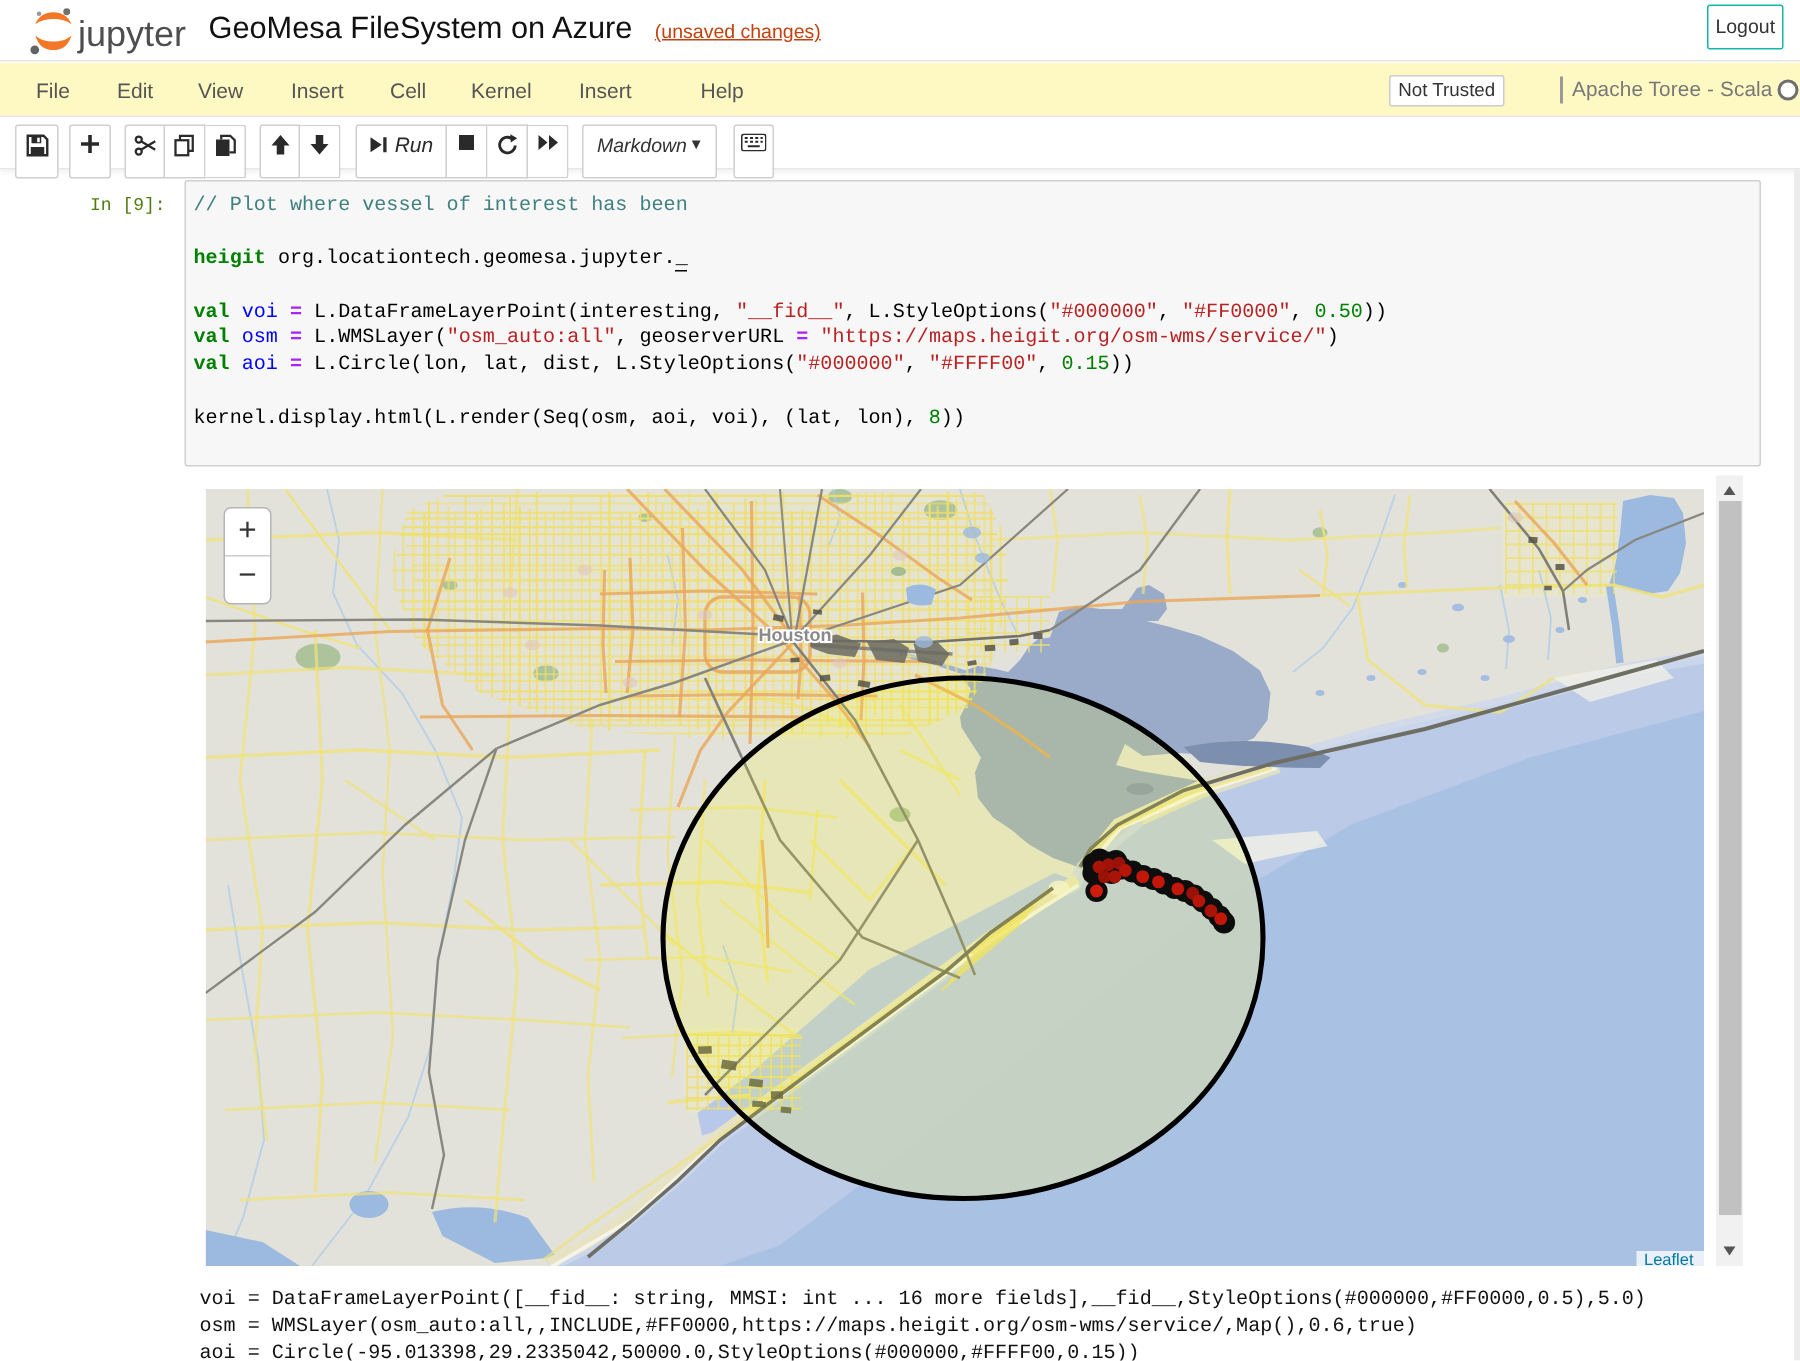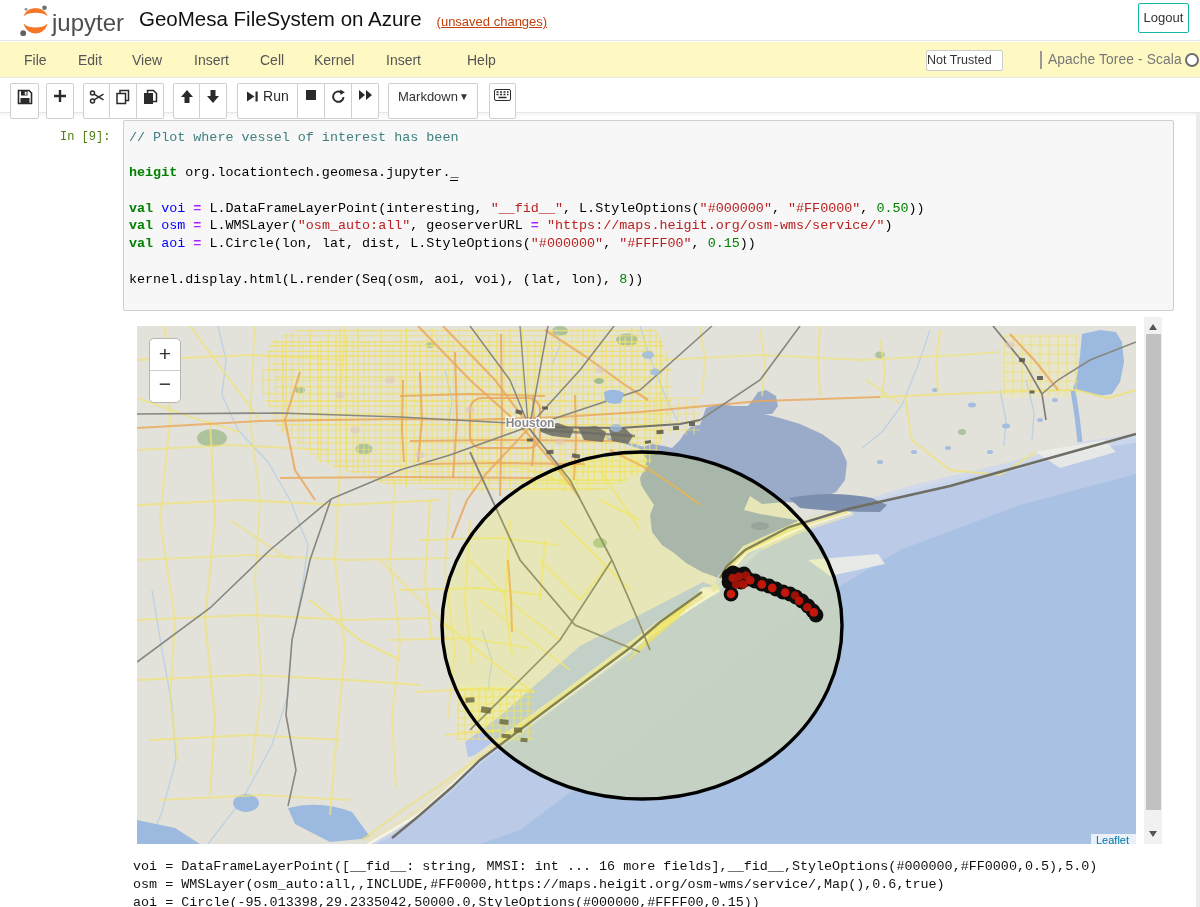--- a/index.html
+++ b/index.html
@@ -2,26 +2,26 @@
 <html><head><meta charset="utf-8"><style>
 * { margin:0; padding:0; box-sizing:border-box; }
 body { font-family:"Liberation Sans", sans-serif; background:#fff; width:1200px; height:907px; overflow:hidden; position:relative; }
 .abs { position:absolute; }
 #header { position:absolute; left:0; top:0; width:1200px; height:41px; background:#fff; border-bottom:1px solid #e7e7e7; }
 #title { position:absolute; left:139px; top:7px; font-size:20.5px; color:#111; }
 #chk { font-size:13px; color:#c2410c; margin-left:15px;text-decoration:underline; }
 #logout { position:absolute; left:1138px; top:3px; width:51px; height:30px; background:#fff; border:1px solid #14b8a6; border-radius:2px; font-size:13px; color:#333; text-align:center; line-height:28px; }
 #menubar { position:absolute; left:0; top:42px; width:1200px; height:36px; background:#fef9c3; border-bottom:1px solid #e7e7e7; }
 .mi { position:absolute; top:0; height:36px; line-height:36px; font-size:14px; color:#555; }
-#nt { position:absolute; left:926px; top:8px; width:77px; height:21px; border:1px solid #ccc; background:#fff; font-size:12.5px; color:#333; text-align:left; line-height:19px; border-radius:2px; }
+#nt { position:absolute; left:926px; top:8px; width:77px; height:21px; border:1px solid #ccc; background:#fff; font-size:12.5px; color:#333; text-align:center; line-height:19px; border-radius:2px; }
 #kname { position:absolute; left:1048px; top:0px; height:36px; line-height:36px; font-size:13.8px; color:#777; letter-spacing:0.1px; }
 #ksep { position:absolute; left:1040px; top:9px; width:1.5px; height:18px; background:#999; }
 #kcirc { position:absolute; left:1185px; top:53px; width:14px; height:14px; border:2px solid #6e6e6e; border-radius:50%; background:#fff; }
 #toolbar { position:absolute; left:0; top:78px; width:1200px; height:35px; background:#fff; border-bottom:1px solid #e7e7e7; box-shadow:0 2px 3px rgba(0,0,0,0.05); }
-.tbtn { position:absolute; top:5px; height:36px; background:#fff; border:1px solid #cfcfcf; font-size:14px; color:#2a2a2a; text-align:center; }
+.tbtn { position:absolute; top:5px; height:36px; background:#fff; border:1px solid #cfcfcf; font-size:14px; color:#2a2a2a; text-align:center;font-style:italic; }
 .tbtn svg { margin-top:5px; }
 #prompt { position:absolute; left:60px; top:130px; font-family:"Liberation Mono", monospace; font-size:12px; color:#4d7c0f; }
 #cellbox { position:absolute; left:123px; top:120px; width:1051px; height:191px; background:#f7f7f7; border:1px solid #cfcfcf; border-radius:2px; }
 #codearea { position:absolute; left:129px; top:128.5px; width:1042px; font-family:"Liberation Mono", monospace; font-size:13.4px; line-height:17.8px; color:#000; white-space:pre; }
 #mapwrap { position:absolute; left:137px; top:326px; width:999px; height:518px; overflow:hidden; }
 #zoomctl { position:absolute; left:12px; top:12px; width:32px; height:65px; background:#fff; border:1px solid #b5b5b5; border-radius:5px; z-index:10; }
 .zbtn { width:30px; height:32px; text-align:center; font-size:21px; color:#333; line-height:30px; }
 #zoomctl .zbtn:first-child { border-bottom:1px solid #ccc; }
 #attr { position:absolute; left:954px; top:508px; width:67px; height:10px; background:rgba(255,255,255,0.75); overflow:hidden; z-index:10; font-size:11px; line-height:13.5px; color:#0078A8; padding-left:5px; }
 #sbar { position:absolute; left:1144px; top:317px; width:18px; height:527px; background:#f1f1f1; }

